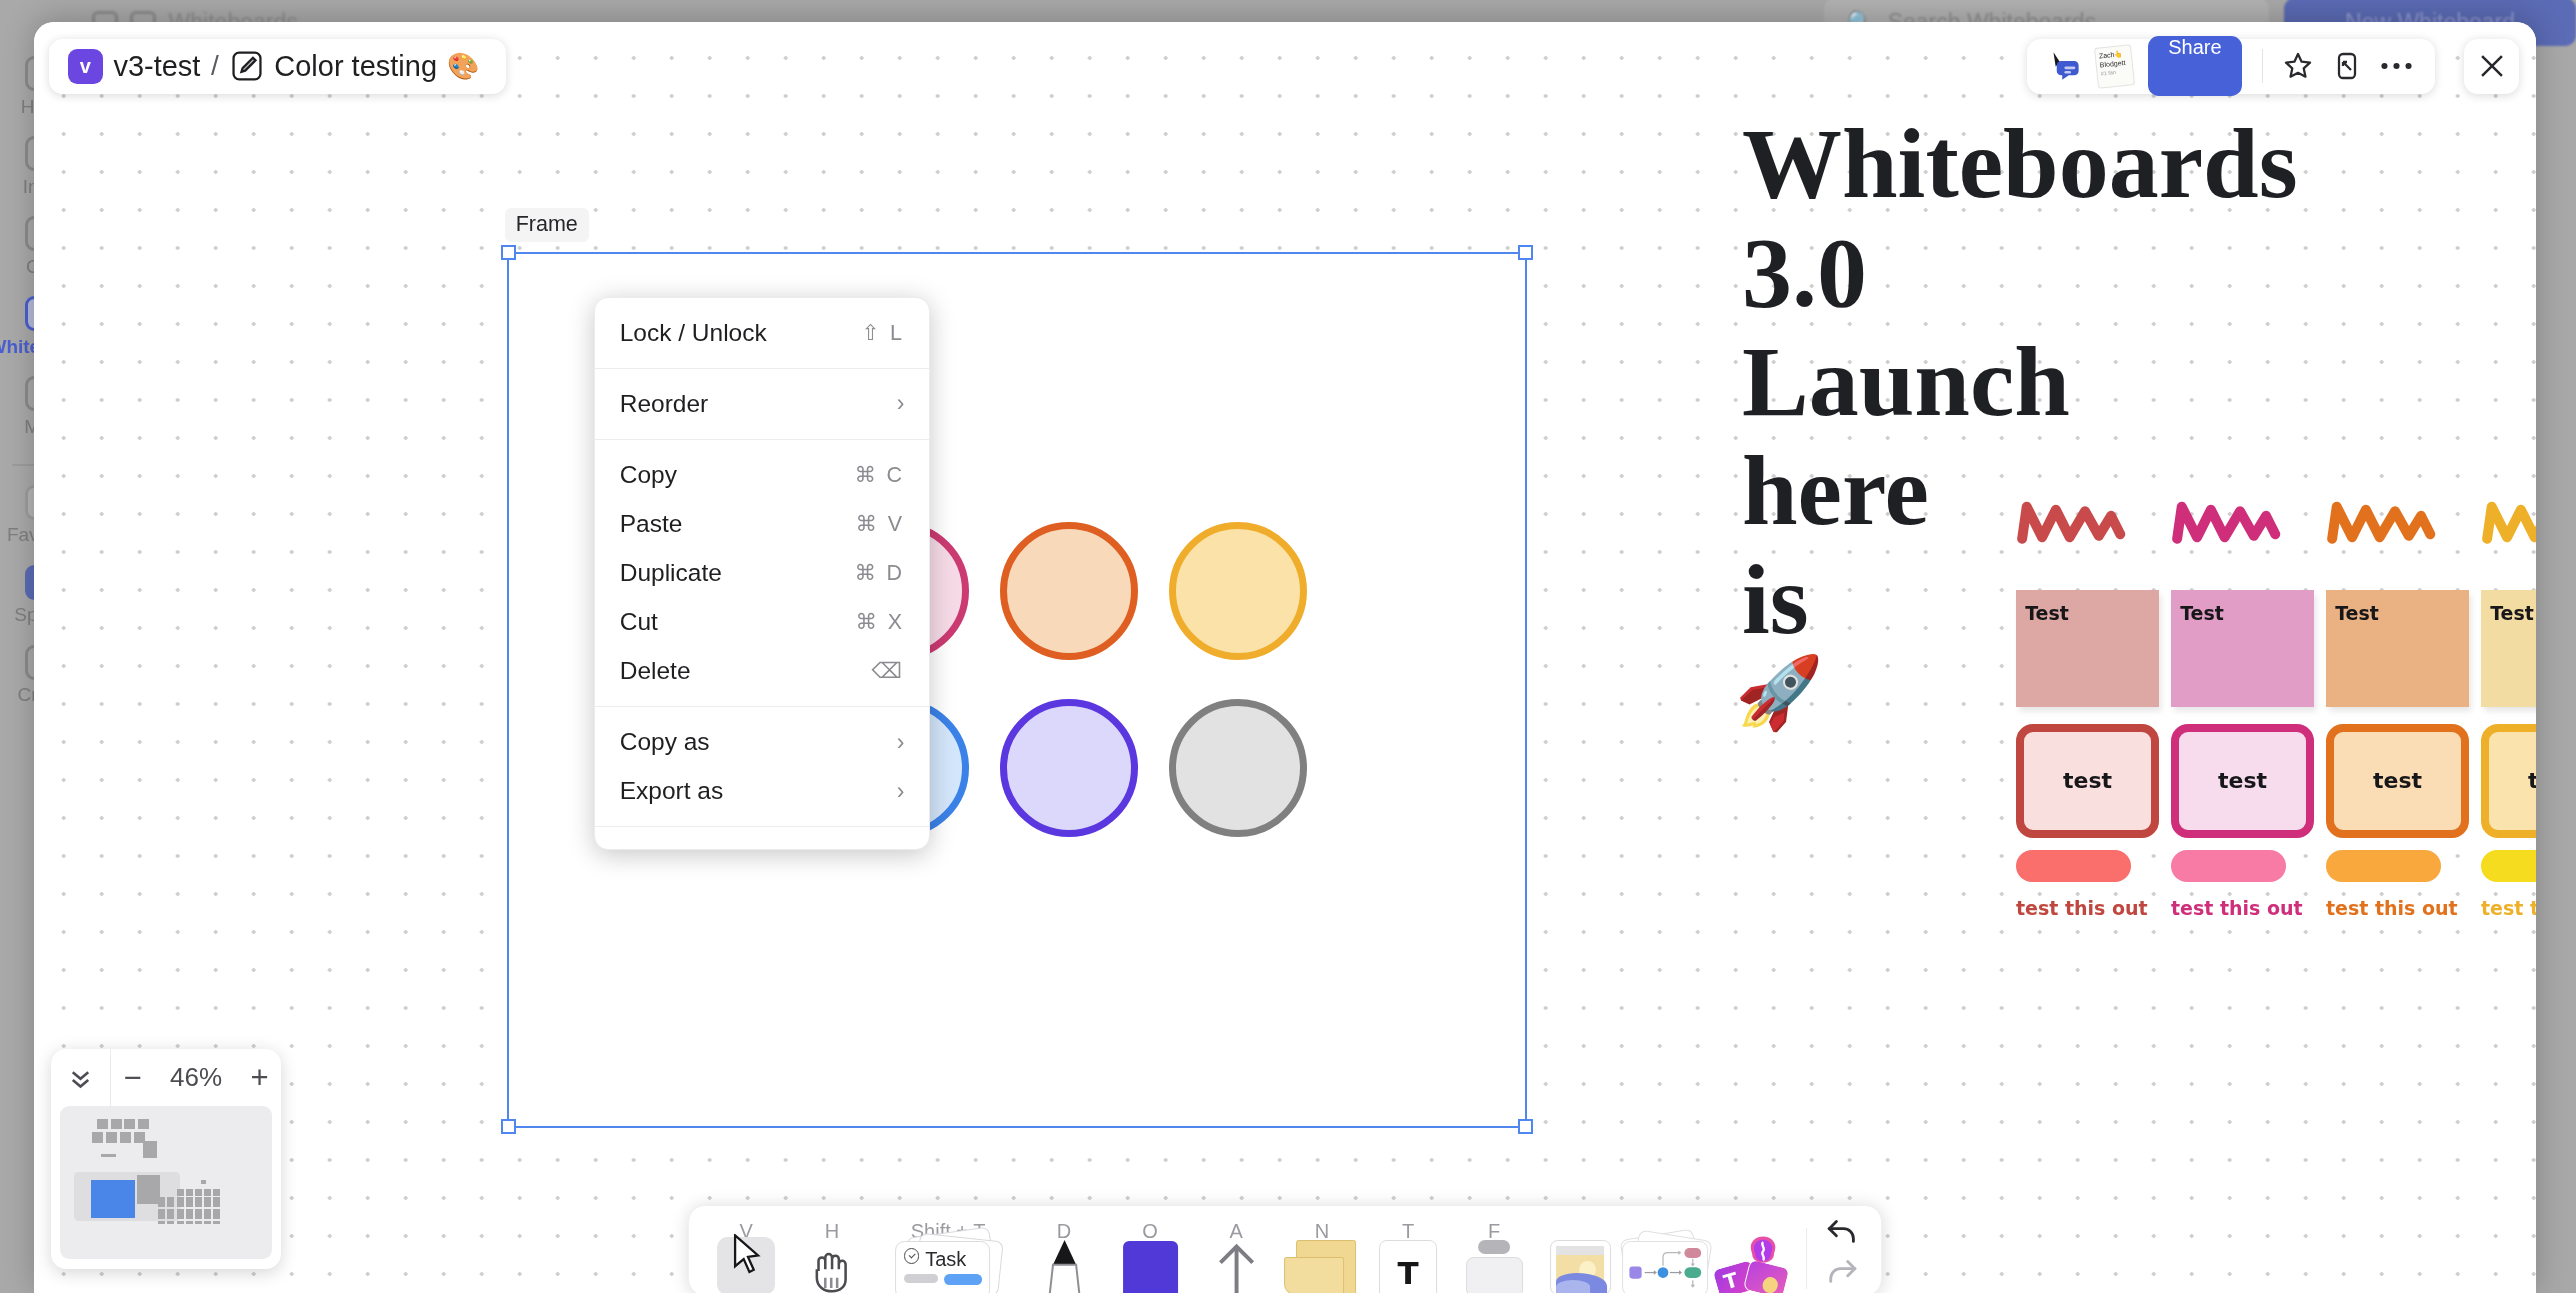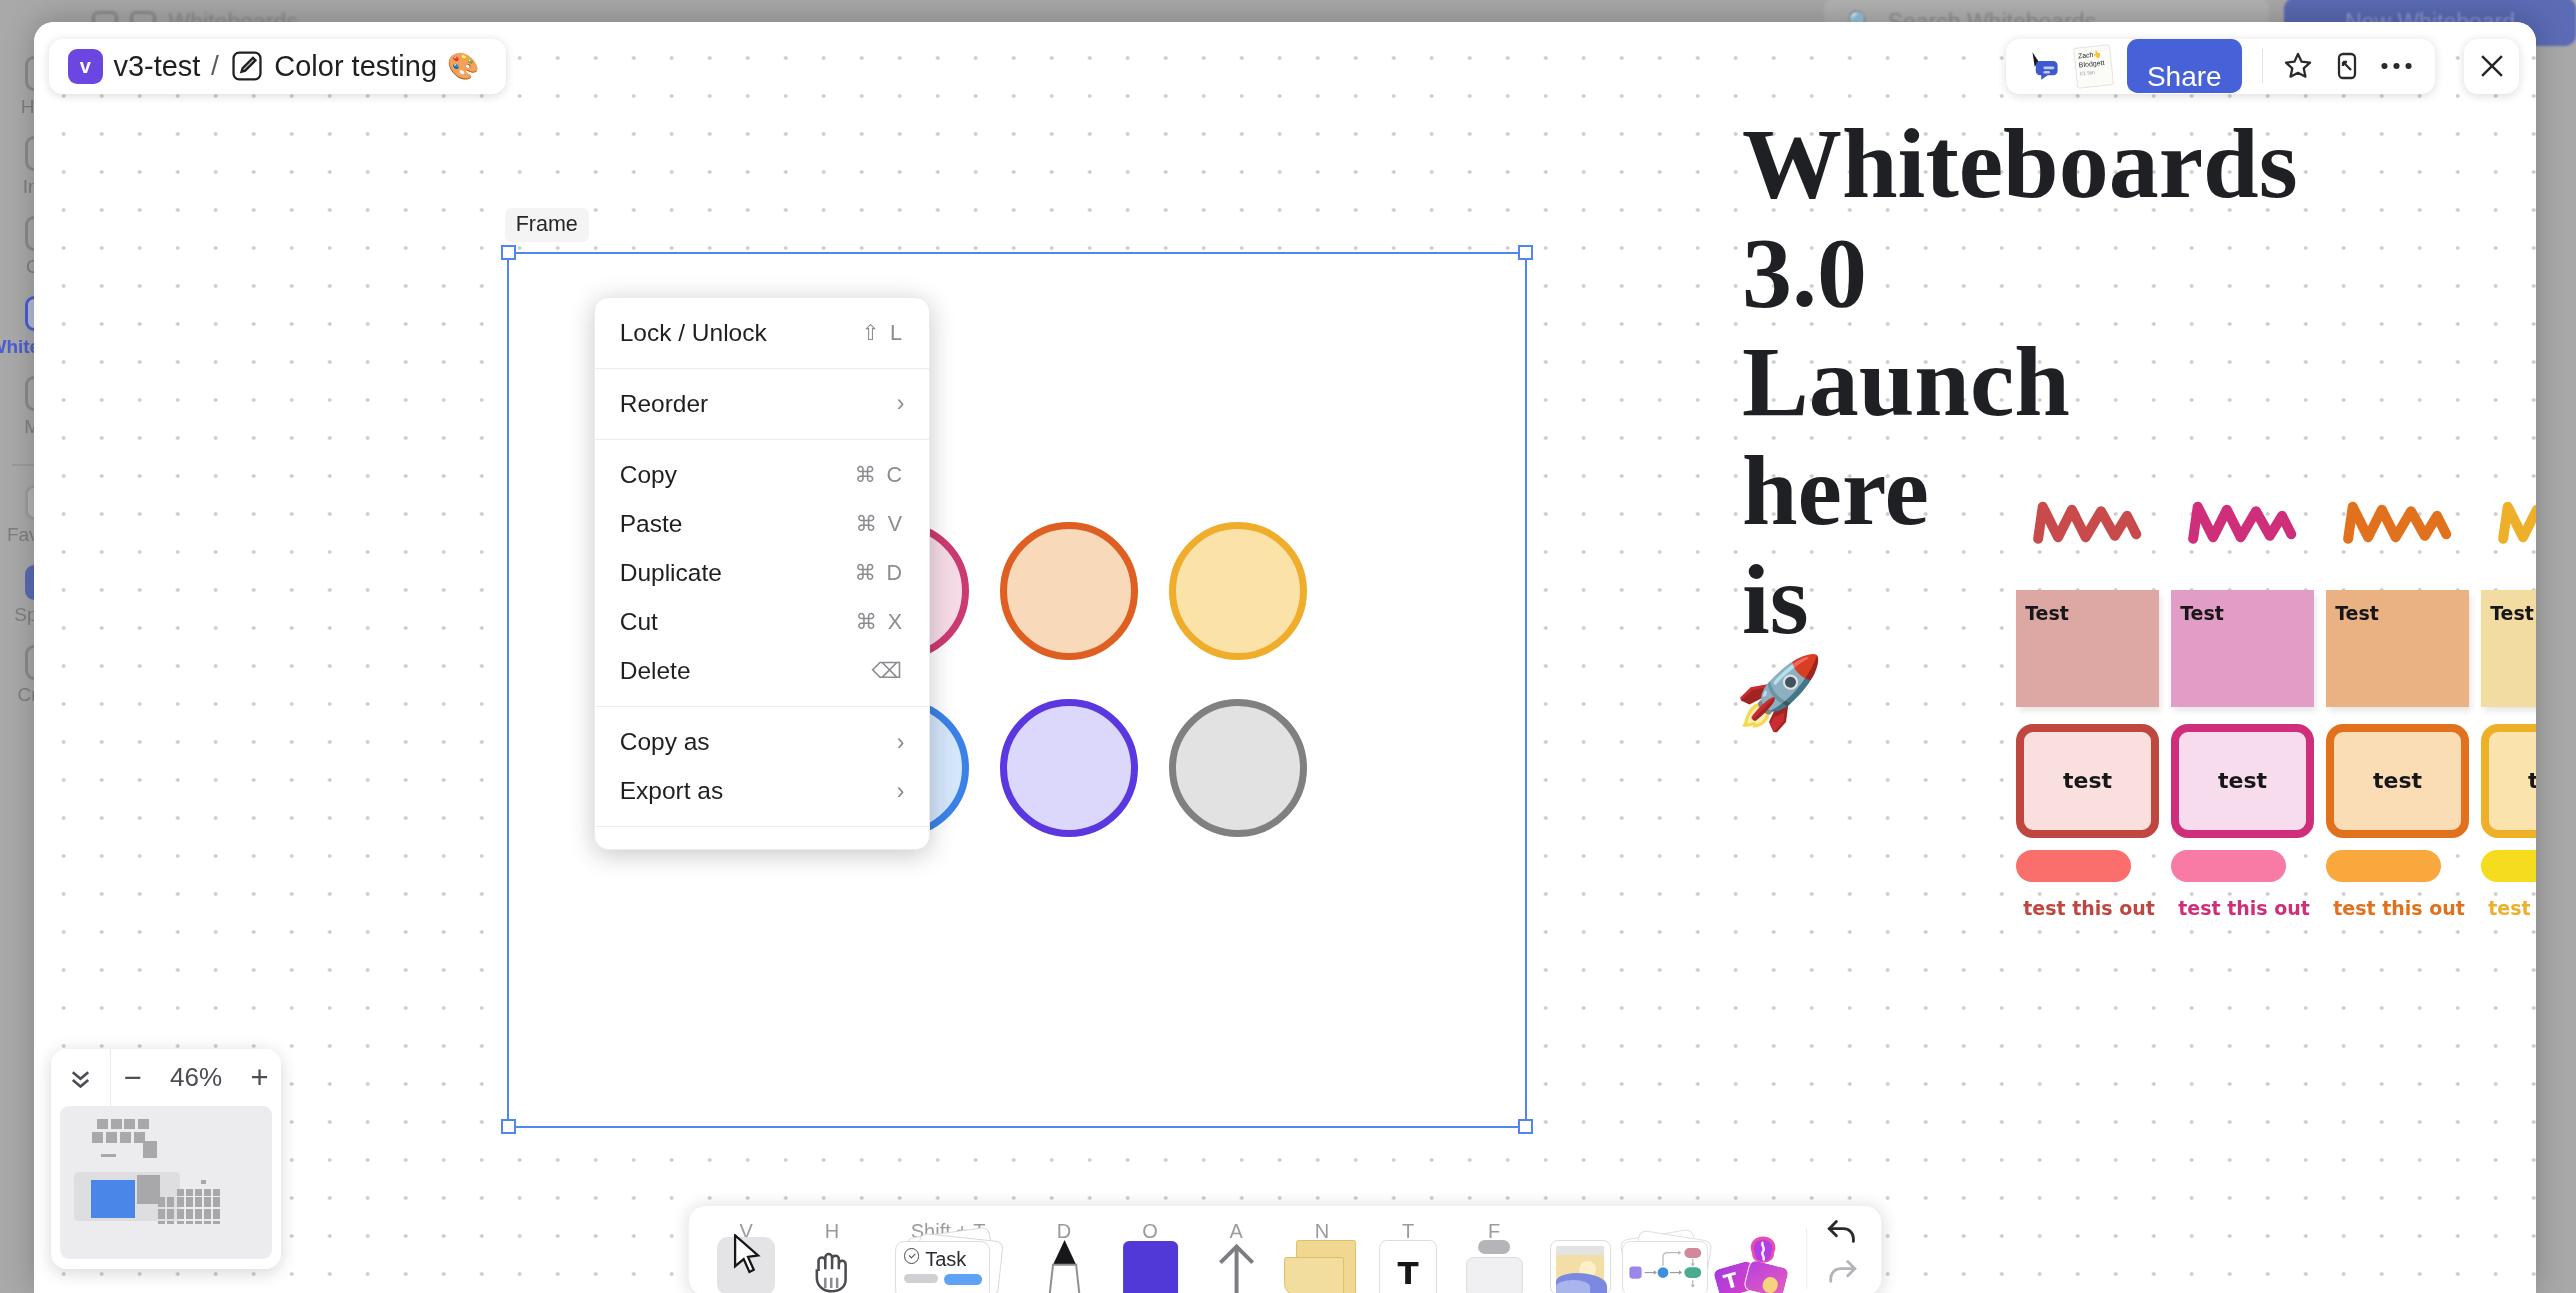--- a/index.html
+++ b/index.html
@@ -123,23 +123,23 @@
     height: 55px; background: #fff; border-radius: 14px;
     box-shadow: 0 1.5px 9.2px rgba(0,0,0,.14);
     display: flex; align-items: center; gap: 6.1px;
     padding: 0 17px; z-index: 40;
   }
   .tr-ico {
     width: 43px; height: 43px; display: flex; align-items: center; justify-content: center;
     border-radius: 9.2px; cursor: pointer;
   }
   #share-btn {
-    background: #4762d8; color: #fff; font-size: 28px;
-    height: 54px; padding: 0 20px; border-radius: 10.7px;
-    display: flex; align-items: flex-end; margin: 0 6.1px;
+    background: #4762d8; color: #fff; font-size: 20px;
+    height: 60px; padding: 0 20px; border-radius: 10.7px;
+    display: flex; align-items: flex-start; margin: 0 6.1px;
     cursor: pointer;
   }
   #tr-divider { width: 1.5px; height: 34px; background: #e3e3e6; margin: 0 7.7px; }
   #close-btn {
     position: absolute; right: 17px; top: 17px;
     width: 55px; height: 55px; background: #fff; border-radius: 14px;
     box-shadow: 0 1.5px 9.2px rgba(0,0,0,.14);
     display: flex; align-items: center; justify-content: center;
     z-index: 40; cursor: pointer;
   }
@@ -203,21 +203,21 @@
     width: 322px; height: 37px;
     background: #f5df4d;
     transform: rotate(-2.2deg);
     border-radius: 18.4px;
     z-index: -1;
   }
   #rocket { position: absolute; left: 1701px; top: 629px; font-size: 71px; }
 
   
   #grid { position: absolute; left: 1982px; top: 477px; }
-  .col { position: absolute; top: 0; width: 146px; text-align: center; }
+  .col { position: absolute; top: 0; width: 146px; }
   .squig { height: 88px; }
   .note {
     width: 143px; height: 117px; margin-top: 3.1px;
     box-shadow: 3.1px 4.6px 6.1px rgba(0,0,0,.10);
     position: relative;
   }
   .note-txt {
     position: absolute; left: 9.2px; top: 12.3px;
     font-family: "DejaVu Sans", sans-serif;
     font-size: 19px; font-weight: bold; color: #17171a;

